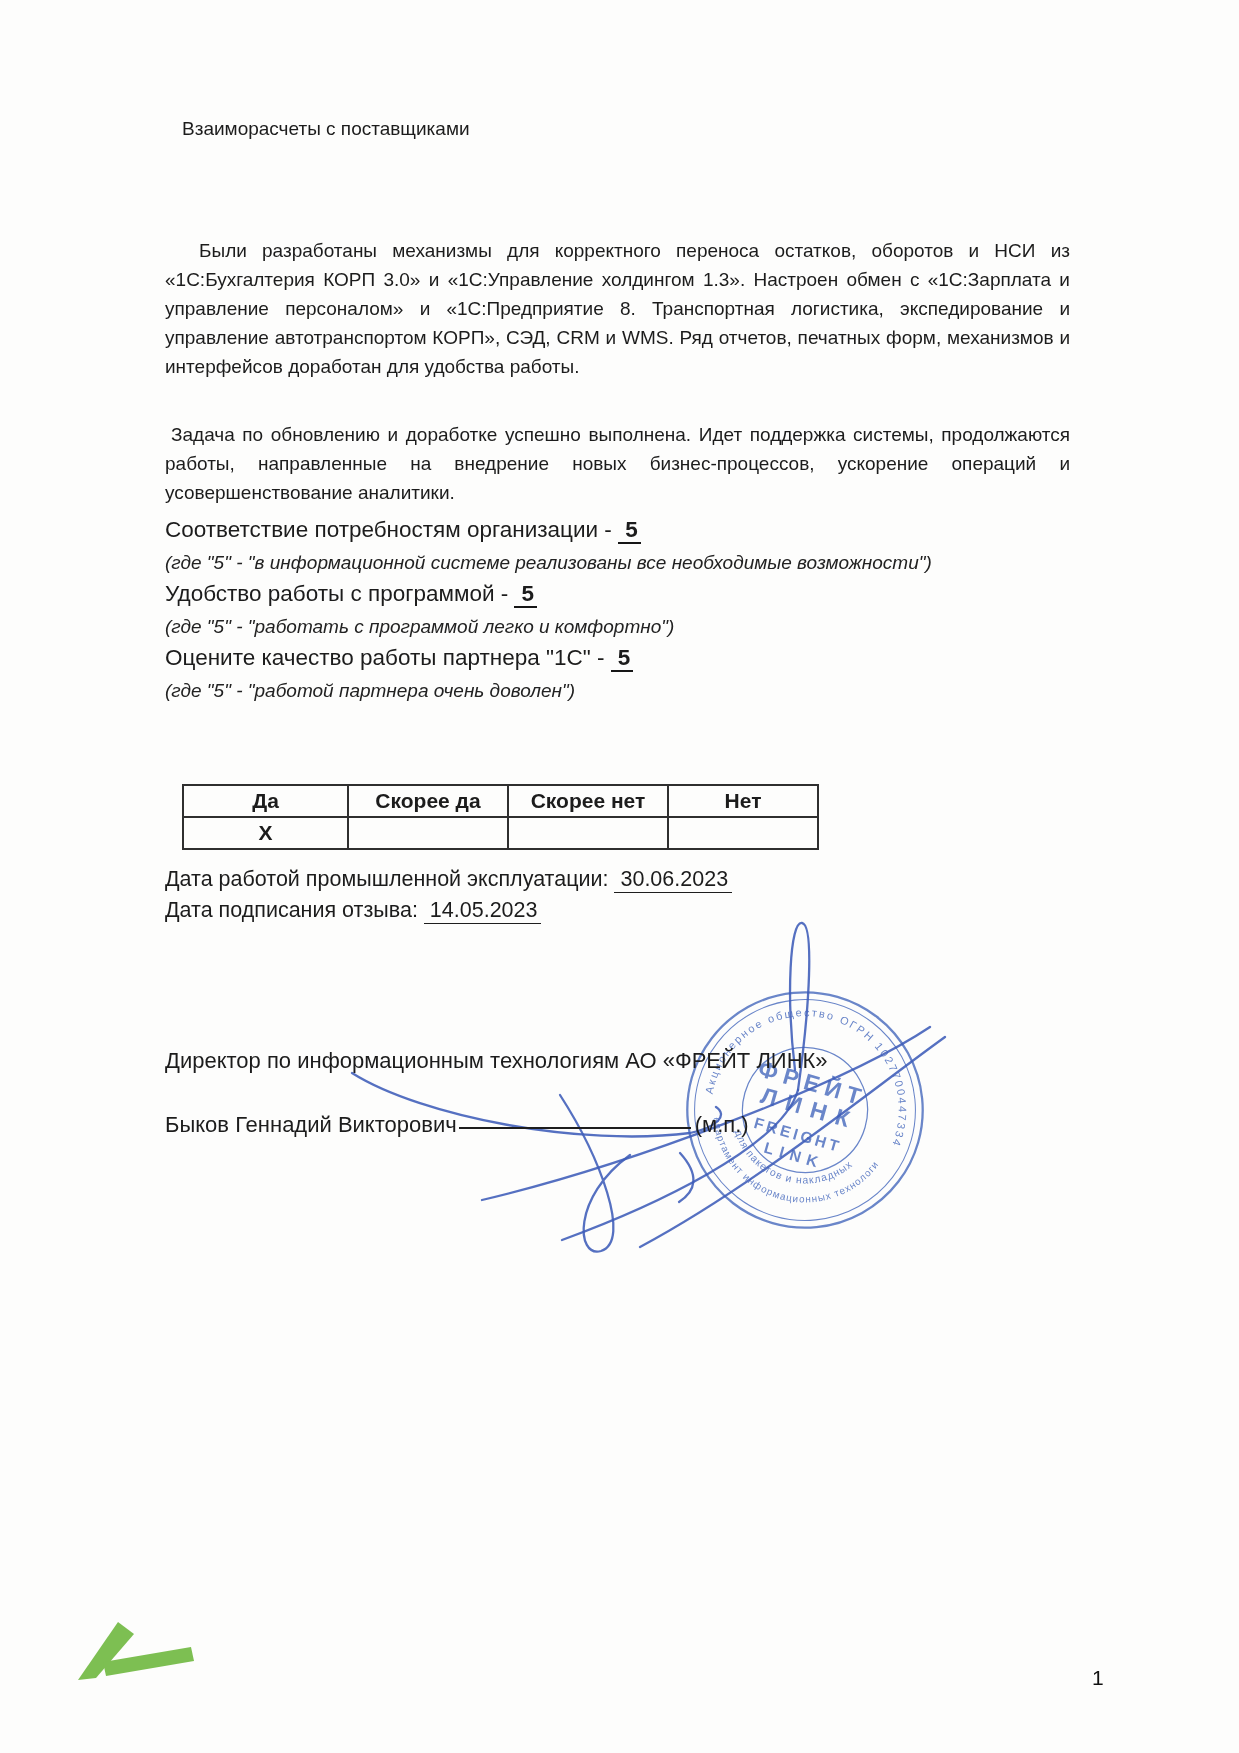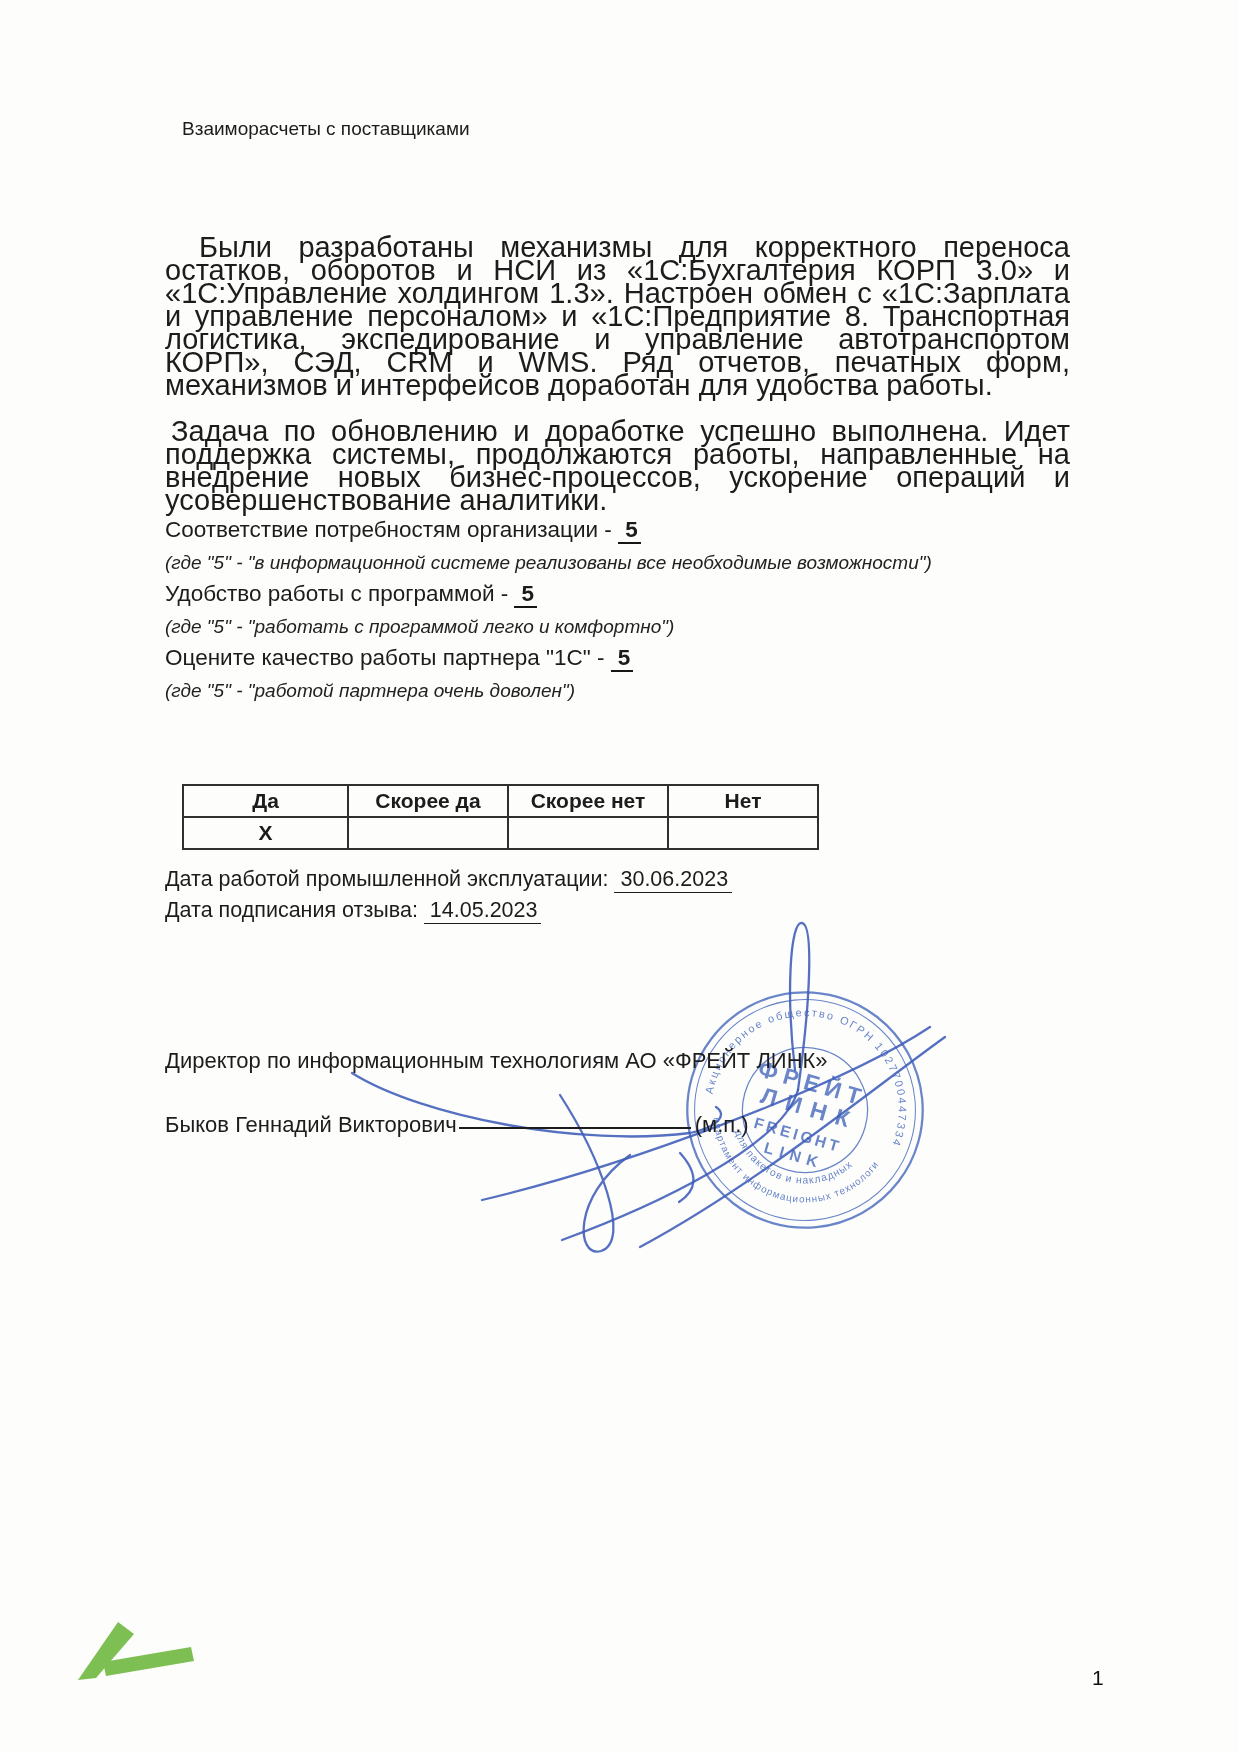--- a/index.html
+++ b/index.html
@@ -6,21 +6,21 @@
   .page{
     position:relative;
     width:1239px;height:1753px;
     margin:0 auto;
     background:#fdfdfc;
     overflow:hidden;
     font-family:"Liberation Sans", sans-serif;
     color:var(--ink,#1c1c1c);
   }
   .abs{position:absolute;}
-  .body-text{font-size:29px;line-height:23px;color:var(--ink,#1c1c1c);}
+  .body-text{font-size:19px;line-height:29px;color:var(--ink,#1c1c1c);}
   .just{text-align:justify;}
   
   .top-list{left:165px;top:112px;width:480px;font-size:19px;line-height:34px;margin-left:17px;}
   
   .p1{left:165px;top:236px;width:905px;text-indent:34px;}
   .p2{left:165px;top:408px;width:905px;text-indent:6px;margin-top:12px;}
   
   .rating{left:165px;width:920px;}
   .r1{top:514px;} .r2{top:578px;} .r3{top:642px;}
   .rating .q{font-size:22.5px;line-height:32px;}

